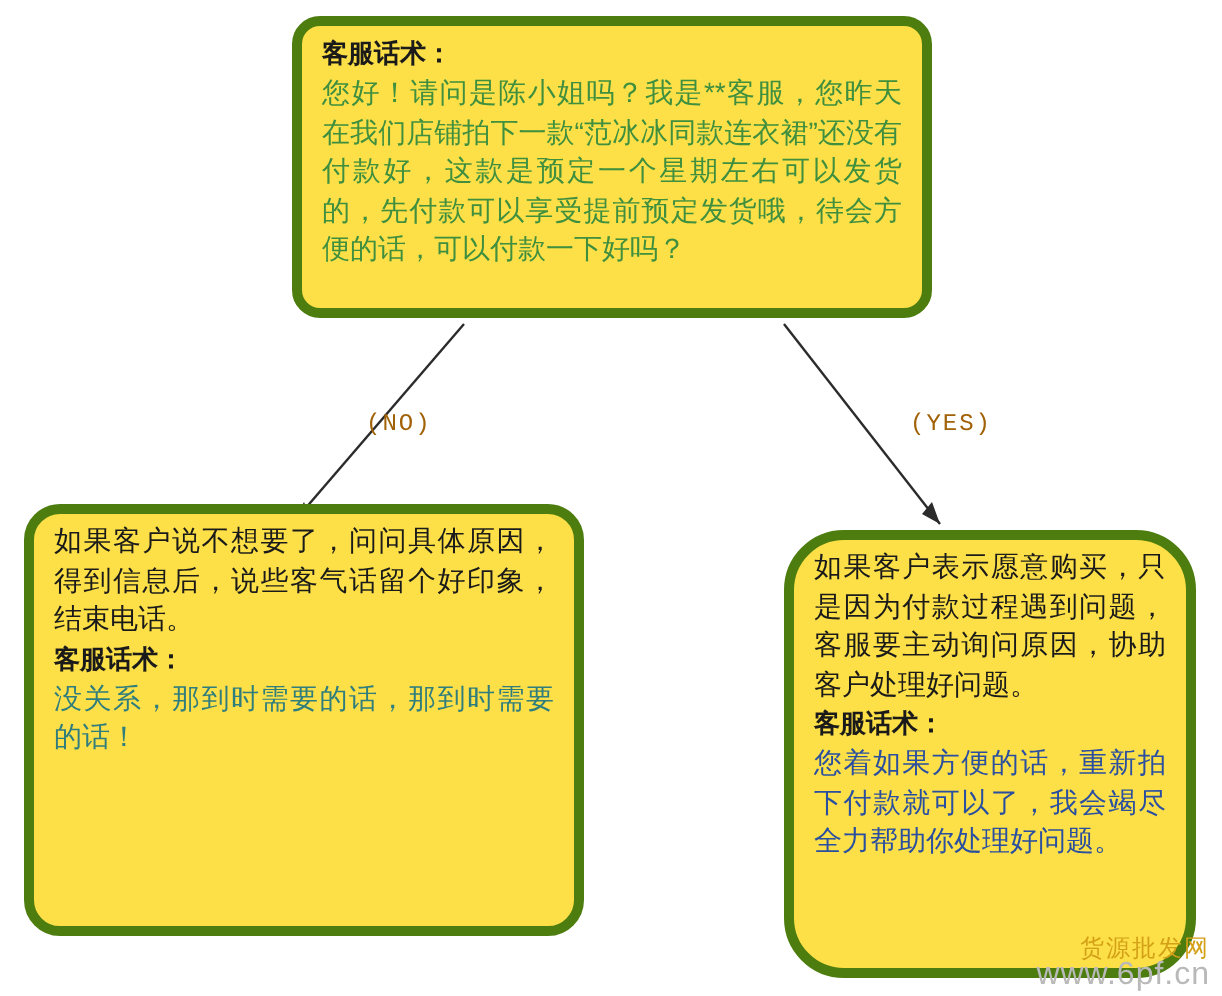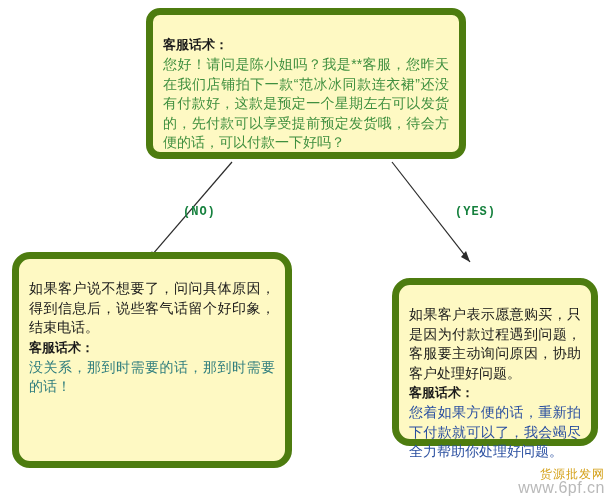--- a/index.html
+++ b/index.html
@@ -23,45 +23,45 @@
   .edges {
     position: absolute;
     left: 0; top: 0;
     width: 611px;
     height: 498px;
     pointer-events: none;
   }
   .node {
     position: absolute;
     box-sizing: border-box;
-    border: 7px solid #4d7c0f;
+    border: 5px solid #4d7c0f;
     border-radius: 16px;
-    background: #fef9c3;
-    padding: 20px 10px 6px 10px;
+    background: #fde047;
+    padding: 4px 10px 6px 10px;
   }
   .node-top {
     left: 146px;
     top: 8px;
     width: 320px;
     height: 151px;
     border-radius: 14px;
   }
   .node-left {
     left: 12px;
     top: 252px;
     width: 280px;
     height: 216px;
     border-radius: 18px;
   }
   .node-right {
     left: 392px;
-    top: 278px;
+    top: 265px;
     width: 206px;
-    height: 168px;
-    border-radius: 18px;
+    height: 224px;
+    border-radius: 30px;
   }
   .lbl {
     font-family: "Liberation Serif", serif;
     font-weight: bold;
     font-size: 13px;
     color: #1a1a1a;
     line-height: 19px;
     margin: 0 0 1px 0;
   }
   .para {
@@ -79,22 +79,21 @@
     color: #2f7d7d;
   }
   .para-blue {
     color: #2a4fa0;
   }
   .edge-label {
     position: absolute;
     font-family: "Liberation Mono", monospace;
     font-size: 12px;
     letter-spacing: 1px;
-    color: #15803d;
-    font-weight: bold;
+    color: #a16207;
   }
   .edge-label-no {
     left: 183px;
     top: 205px;
   }
   .edge-label-yes {
     left: 455px;
     top: 205px;
   }
   .watermark {

